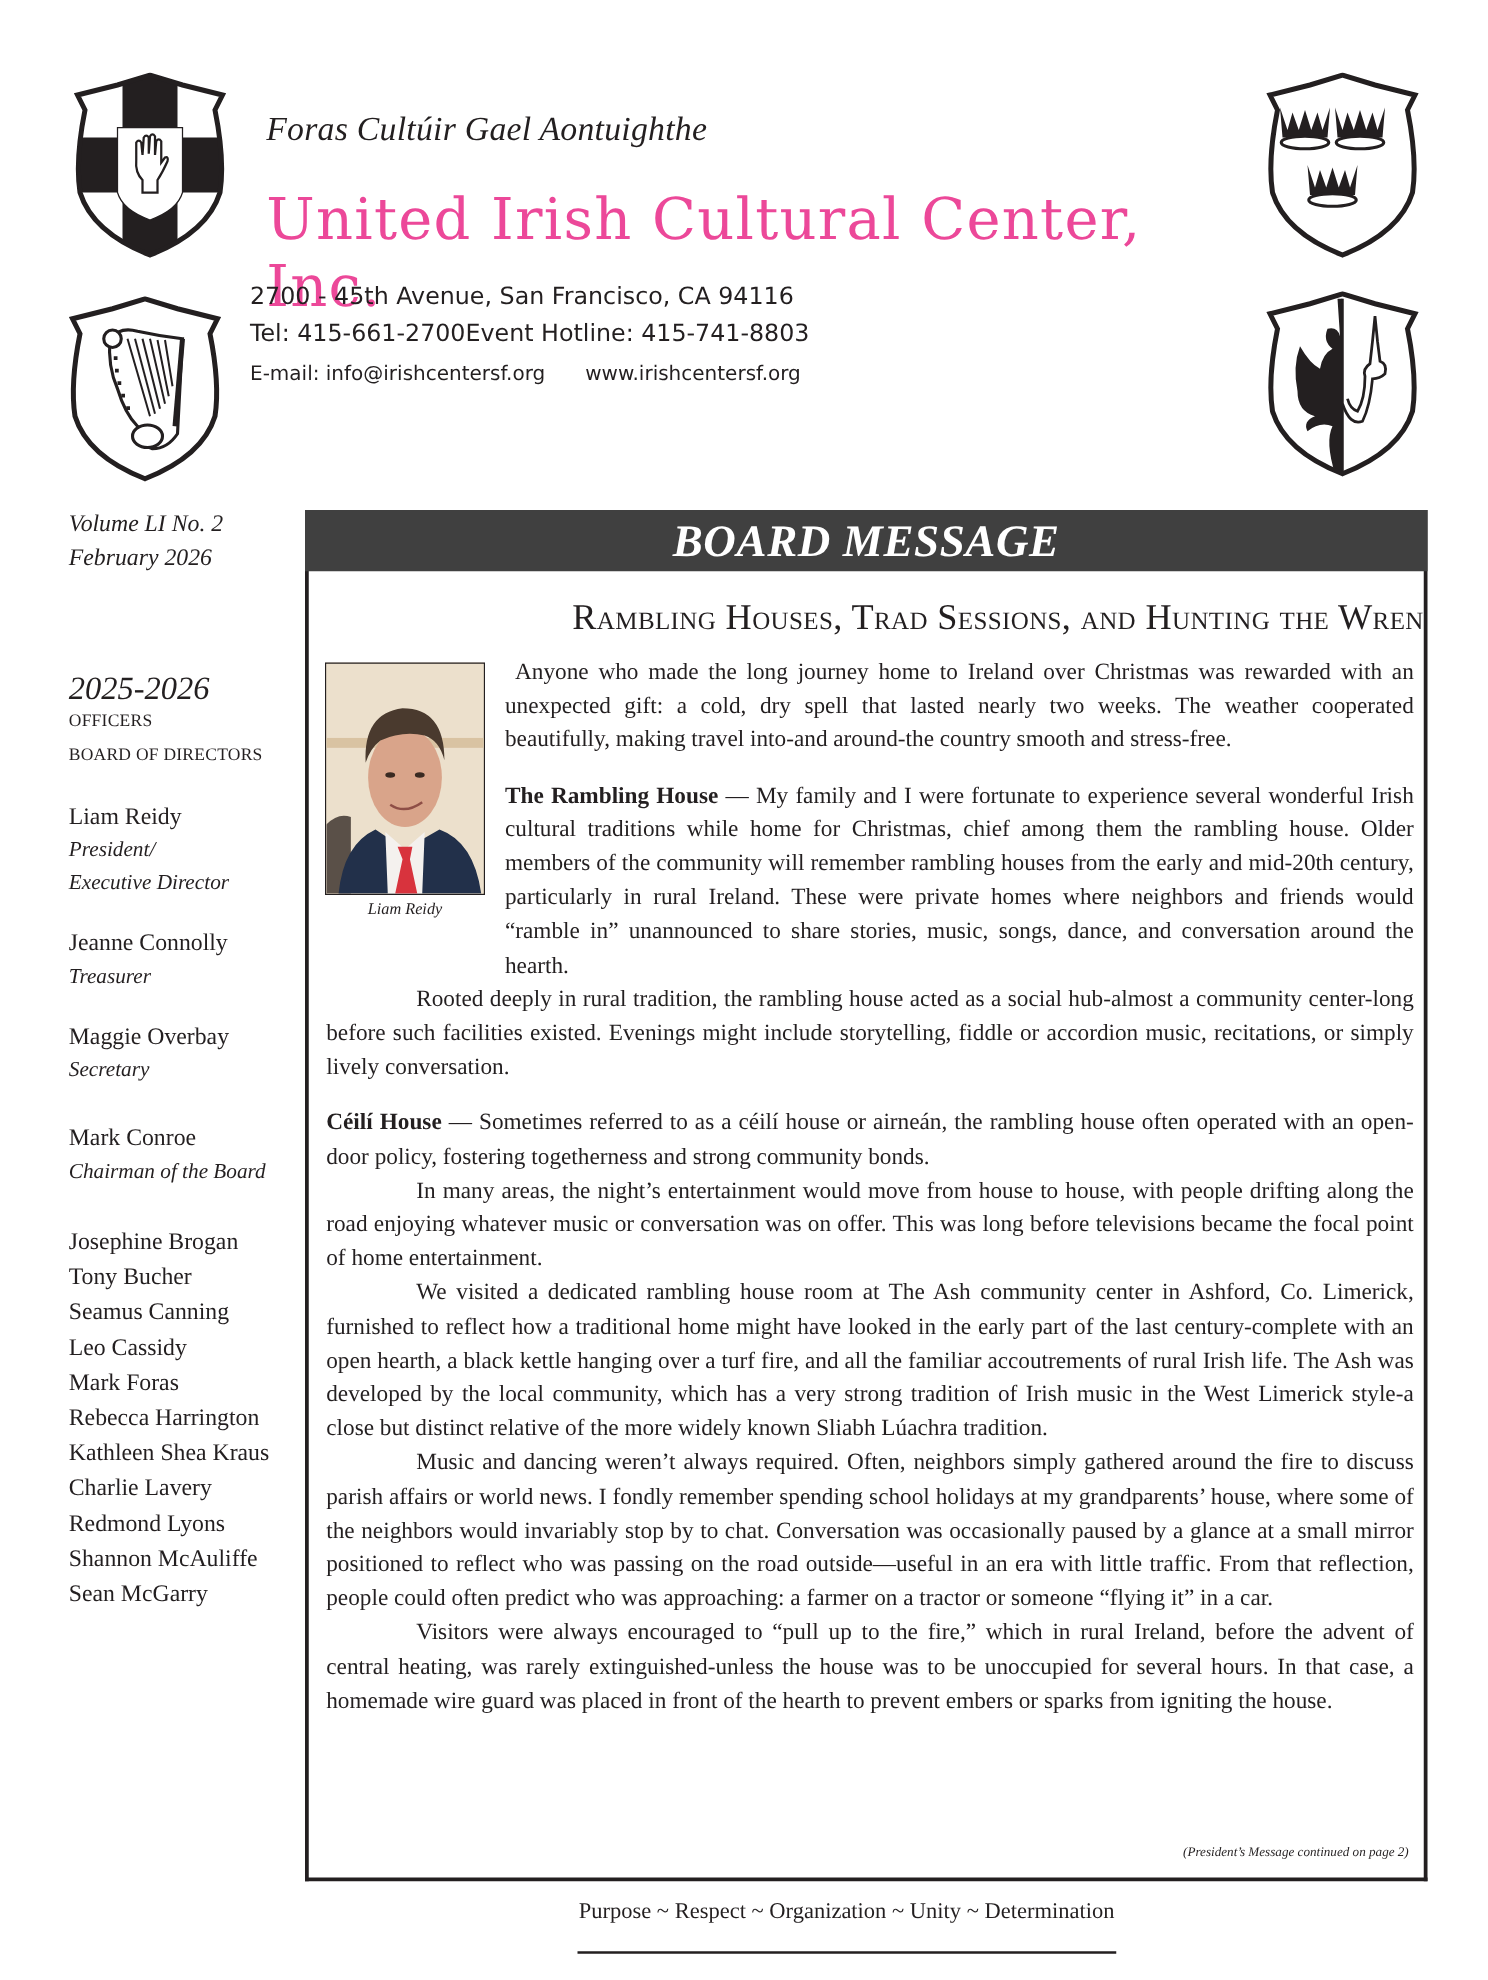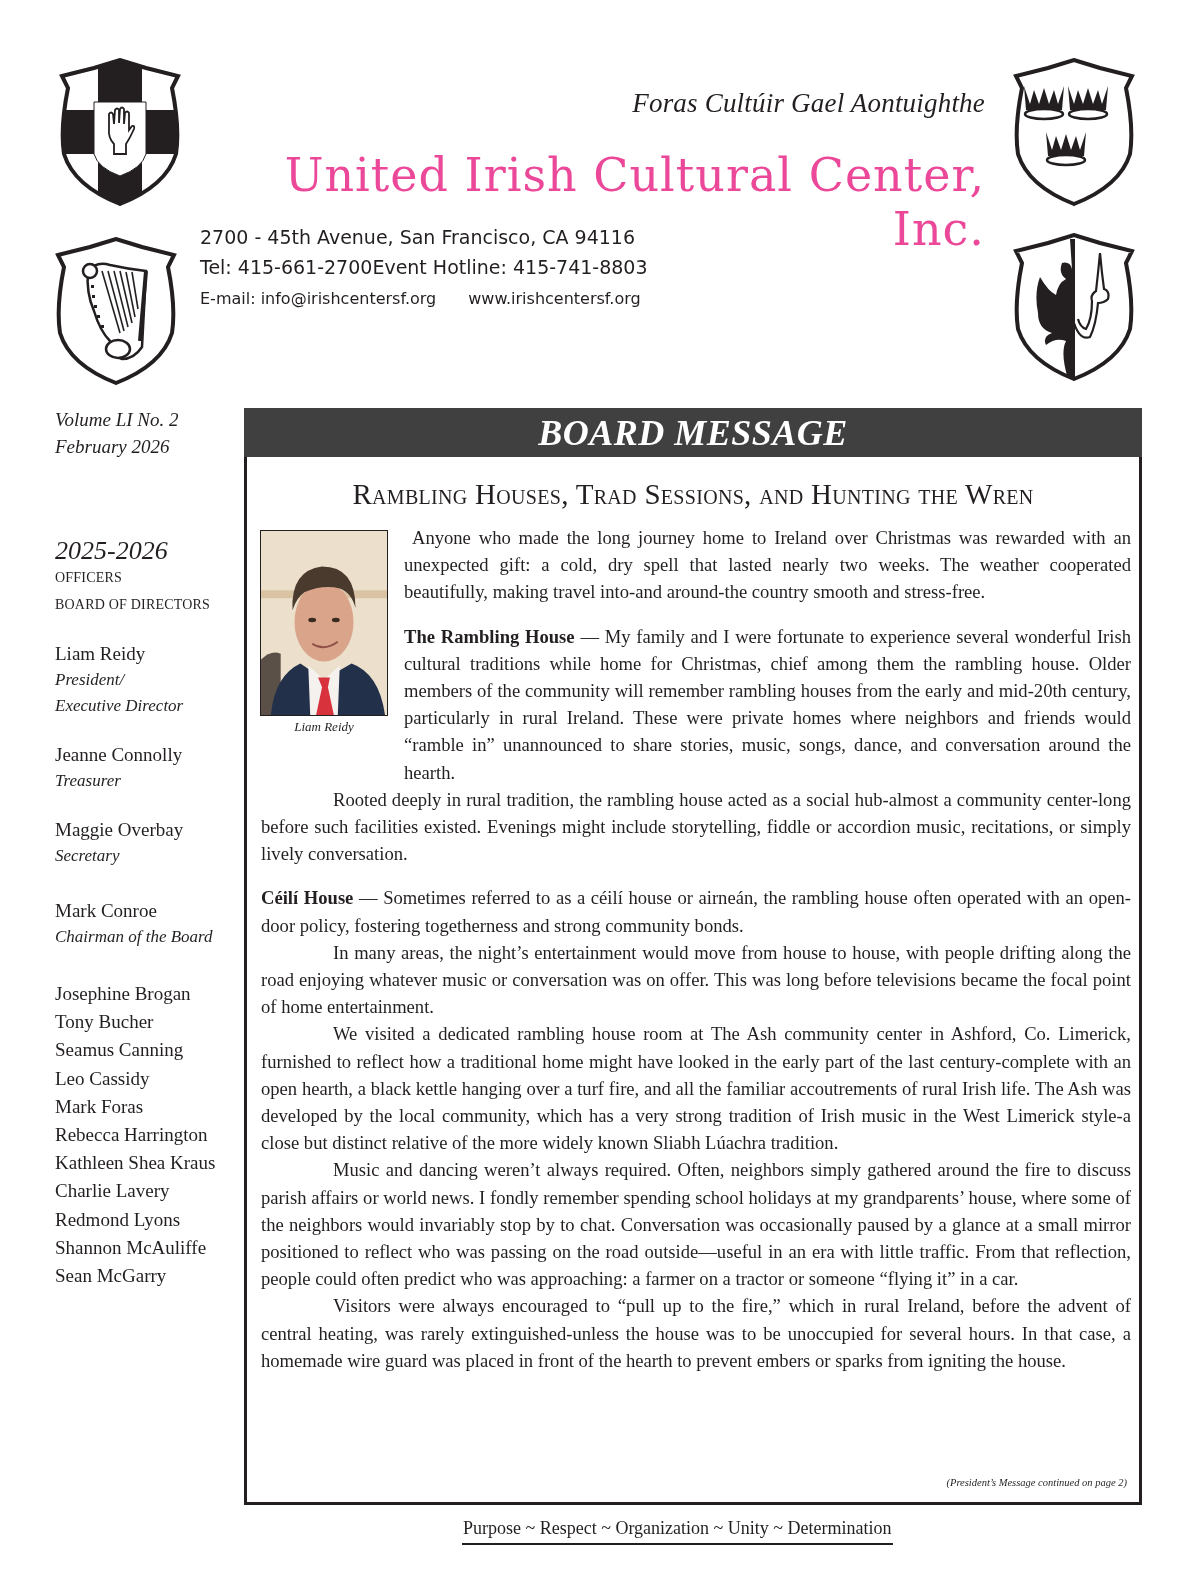--- a/index.html
+++ b/index.html
@@ -6,58 +6,58 @@
   html, body { width: 1190px; height: 1584px; background: #ffffff; overflow: hidden; }
   body { position: relative; font-family: "Liberation Serif", "DejaVu Serif", serif; color: #231f20; }
 
   .crest { position: absolute; width: 132px; height: 150px; }
   .crest svg { width: 100%; height: 100%; display: block; }
   #crest-ulster { left: 54px; top: 58px; }
   #crest-connacht { left: 50px; top: 237px; }
   #crest-munster { left: 1008px; top: 58px; }
   #crest-leinster { left: 1008px; top: 233px; }
 
-  .masthead { position: absolute; left: 195px; width: 790px; text-align: right; }
+  .masthead { position: absolute; left: 213px; width: 790px; text-align: left; }
   #motto-irish { top: 88px; font-style: italic; font-size: 27px; letter-spacing: 0.2px; }
   #org-name { top: 148px; font-size: 46px; font-family: "DejaVu Serif", serif; letter-spacing: 1px; color: #ec4899; }
   .contact { position: absolute; left: 200px; width: 790px; font-family: "DejaVu Sans", sans-serif; font-size: 19px; color: #231f20; }
   #address { top: 226px; }
   #phones { top: 256px; }
   #phones span + span { }
   #webline { top: 289px; font-size: 16px; }
   #webline span + span { margin-left: 32px; }
 
   .sidebar { position: absolute; left: 55px; width: 180px; }
   #issue { top: 406px; font-style: italic; font-size: 19px; line-height: 27px; }
   #officers-head { top: 538px; }
   #officers-head .years { font-style: italic; font-size: 26px; line-height: 26px; }
   #officers-head .cap { font-size: 14px; line-height: 27px; letter-spacing: 0.2px; }
   .officer { position: absolute; left: 55px; width: 185px; font-size: 19px; line-height: 26px; }
   .officer .role { font-style: italic; font-size: 17px; }
   #directors { top: 980px; font-size: 19px; line-height: 28.2px; }
 
   #board-box { position: absolute; left: 244px; top: 408px; width: 898px; height: 1097px; border: 3px solid #231f20; border-top: none; }
   #board-bar { position: absolute; left: -3px; top: 0; width: 898px; height: 49px; background: #404040; color: #ffffff; text-align: center; font-style: italic; font-weight: bold; font-size: 36px; line-height: 50px; letter-spacing: 0.5px; }
-  #article-title { position: absolute; left: 0; top: 70px; width: 892px; text-align: center; font-size: 29px; font-variant: small-caps; letter-spacing: 0.3px; }
+  #article-title { position: absolute; left: 0; top: 70px; width: 892px; text-align: right; font-size: 29px; font-variant: small-caps; letter-spacing: 0.3px; }
 
   #photo { position: absolute; left: 13px; top: 122px; width: 128px; height: 186px; border: 1.5px solid #231f20; overflow: hidden; background: #e9dcc6; }
   #photo svg { width: 100%; height: 100%; display: block; }
   #photo-caption { position: absolute; left: 13px; top: 311px; width: 128px; text-align: center; font-style: italic; font-size: 13px; }
 
   #article { position: absolute; left: 14px; top: 116px; width: 870px; font-size: 18.6px; line-height: 27.2px; text-align: justify; }
   #article .float-spacer { float: left; width: 143px; height: 250px; }
   #article p { margin: 0; }
   #article p.gap { margin-top: 17px; }
   #article p.ind { text-indent: 72px; }
   #article p.lead { text-indent: 8px; }
   #article .run-in { font-weight: bold; }
 
   #continued { position: absolute; right: 12px; bottom: 14px; font-style: italic; font-size: 10.5px; }
 
-  #footer-motto { position: absolute; left: 462px; top: 1514px; font-size: 18px; line-height: 28px; border-bottom: 2.5px solid #231f20; padding: 0 1px 1px; }
+  #footer-motto { position: absolute; left: 462px; top: 1514px; font-size: 18px; line-height: 28px; border-bottom: 2.5px solid #231f20; padding: 0 1px 19px; }
 </style>
 </head>
 <body>
 
 <div class="crest" id="crest-ulster">
   <svg viewBox="0 0 132 150">
     <defs>
         <clipPath id="sh1">
           <path d="M8 18 L40 10 L66 2 L92 10 L124 18 L118 30 Q126 70 122 96 Q112 128 66 146 Q20 128 10 96 Q6 70 14 30 Z"></path>
         </clipPath>

